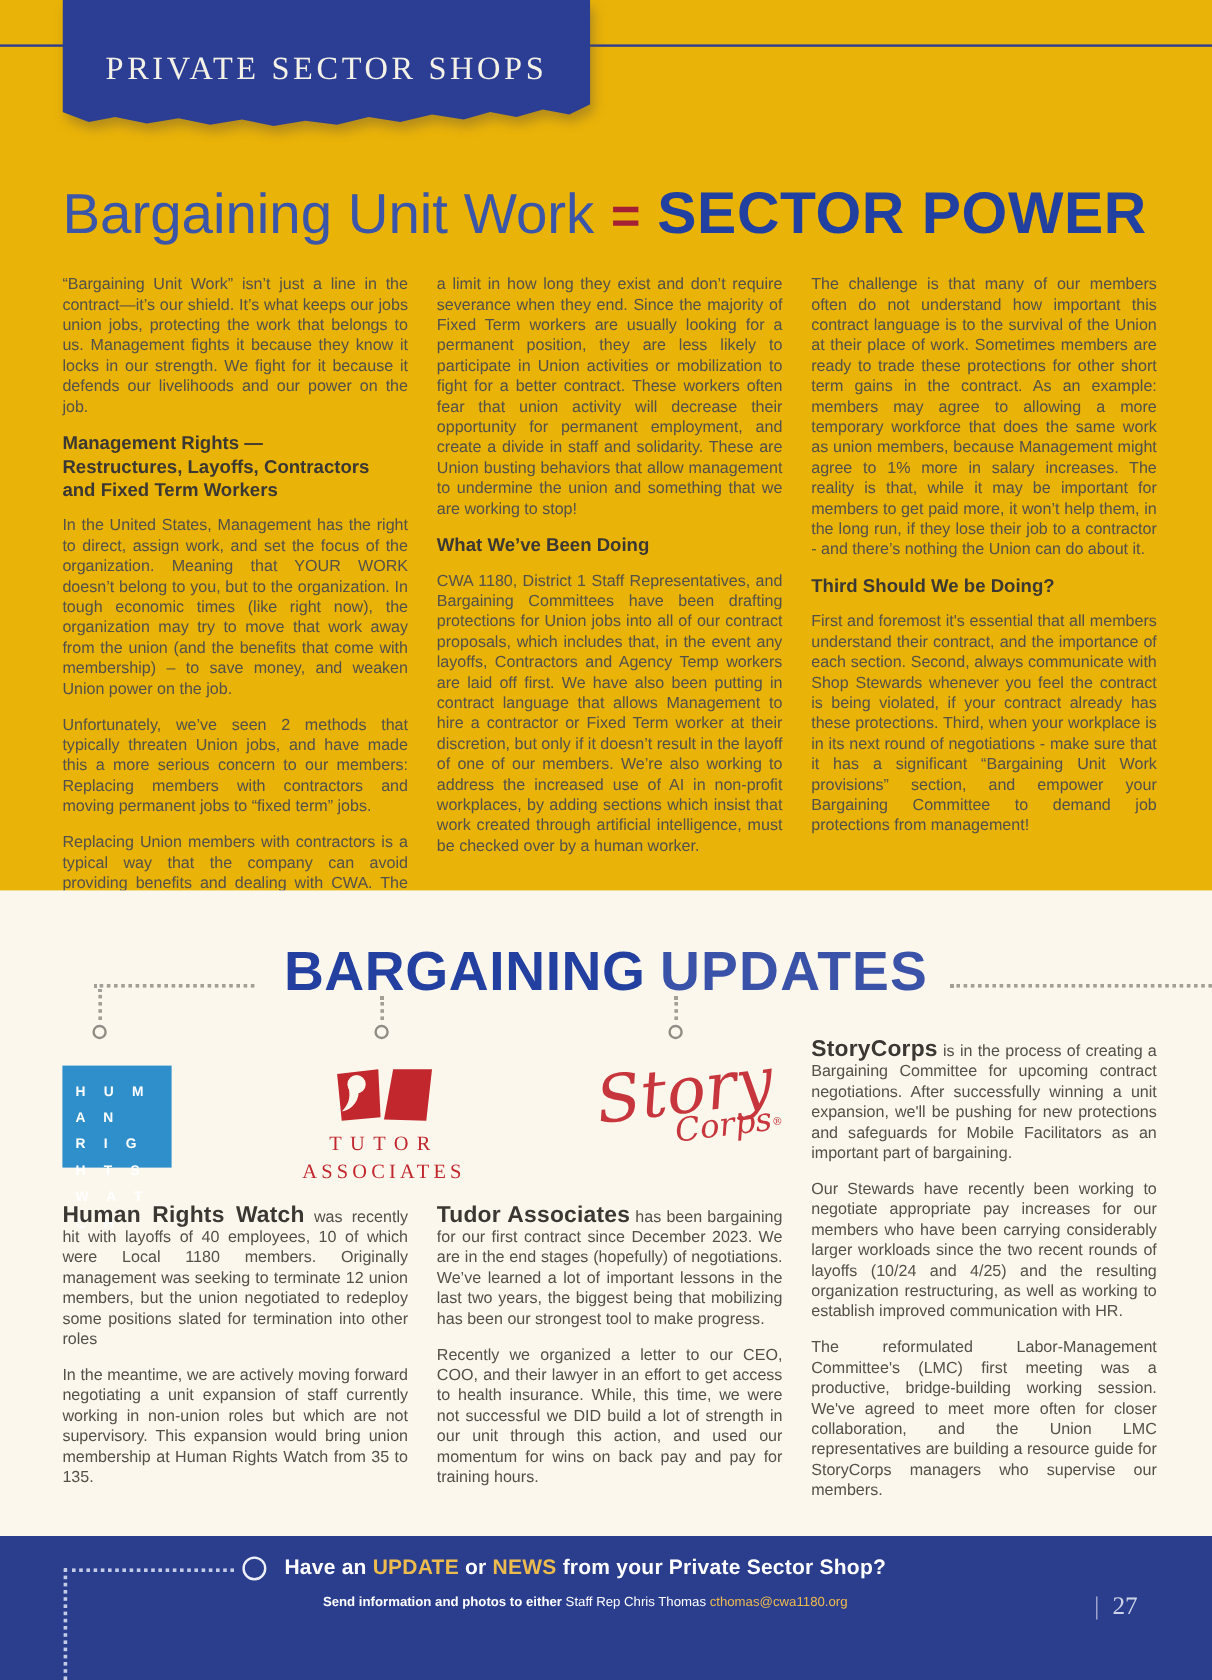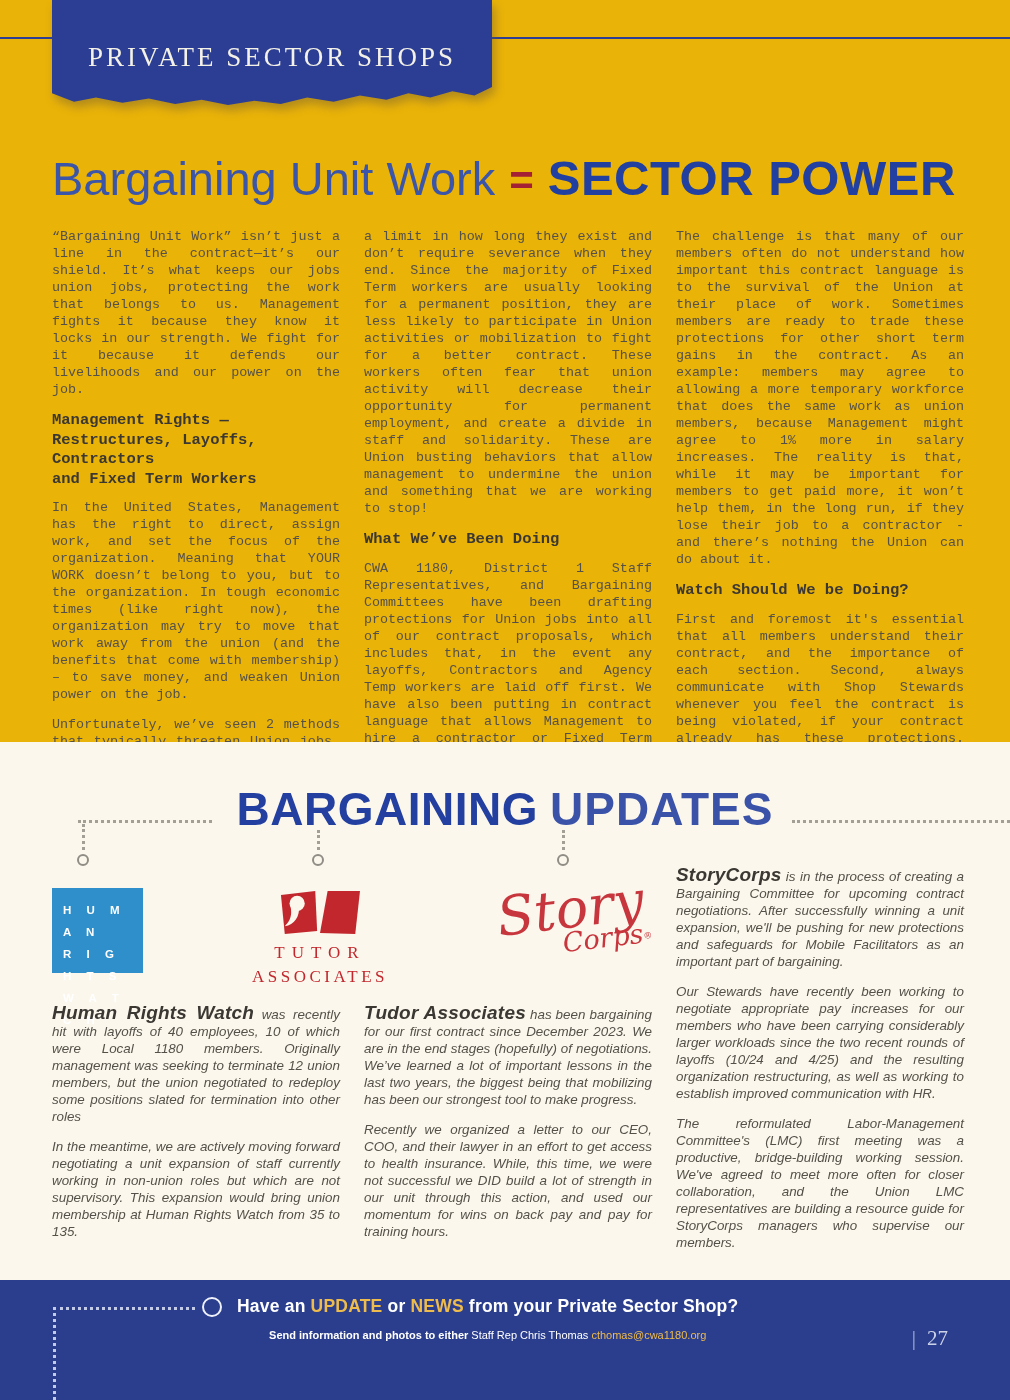--- a/index.html
+++ b/index.html
@@ -17,21 +17,21 @@
 
   
   .headline { position:absolute; left:52px; top:150px; display:flex; align-items:baseline; gap:14px; white-space:nowrap; }
   .hl-light { font-size:47px; font-weight:400; color:#3b55a9; }
   .hl-eq { font-size:42px; font-weight:700; color:#a32035; }
   .hl-bold { font-size:49px; font-weight:700; color:#2240a0; letter-spacing:.5px; }
 
   
   .article { position:absolute; left:52px; top:228px; width:912px; display:flex; gap:24px;
     color:#54514a; font-size:13.4px; line-height:17px; text-align:justify; }
-  .col { width:288px;font-family:Liberation Mono, monospace; }
+  .col { width:288px; }
   .col p { margin-bottom:13px; }
   .col h3 { font-size:15.5px; line-height:19.5px; color:#3b3833; margin:5px 0 10px; text-align:left; }
 
   
   .updates { position:absolute; left:0; top:742px; width:1010px; height:538px; background:#fbf7ec; }
   .updates-title { position:absolute; top:40px; left:0; width:100%; text-align:center; white-space:nowrap; }
   .ut-bold { font-size:46px; font-weight:700; color:#2340a0; letter-spacing:.5px; }
   .ut-light { font-size:46px; font-weight:700; color:#3a52a8; margin-left:12px; letter-spacing:1px; }
   .dot-h { position:absolute; border-top:3px dotted #a29f96; }
   .dot-left  { top:78px; left:78px;  width:134px; }
@@ -54,21 +54,21 @@
   .tutor-l1 { font-family:"Liberation Serif", serif; font-size:17px; letter-spacing:7px; margin-bottom:4px; }
   .tutor-l2 { font-family:"Liberation Serif", serif; font-size:17px; letter-spacing:3.5px; }
   .sc-logo { position:absolute; left:498px; top:140px; width:150px; transform:rotate(-7deg);
     color:#c8363d; font-family:"DejaVu Serif", serif; font-style:italic; }
   .sc-story { font-size:54px; line-height:1; }
   .sc-corps { display:block; font-size:27px; margin:-10px 0 0 62px; }
   .sc-reg { font-size:9px; vertical-align:35%; }
 
   
   .ucol { position:absolute; width:288px; color:#54514a; font-size:13.4px; line-height:17px; text-align:justify; }
-  .ucol p { margin-bottom:13px;font-style:italic; }
+  .ucol p { margin-bottom:13px; }
   .ucol .lead { font-size:19px; font-weight:700; color:#3b3833; letter-spacing:.2px; }
   .ucol-hrw   { left:52px;  top:262px; }
   .ucol-tudor { left:364px; top:262px; }
   .ucol-sc    { left:676px; top:124px; }
 
   
   .footer { position:absolute; left:0; top:1280px; width:1010px; height:120px; background:#2b3e8e; color:#fff; }
   .f-dot-h { position:absolute; left:53px; top:27px; width:142px; border-top:3px dotted #c3cbe6; }
   .f-dot-v { position:absolute; left:53px; top:27px; height:93px; border-left:3px dotted #c3cbe6; }
   .f-circle { position:absolute; left:202px; top:17px; width:20px; height:20px; border:2px solid #eef1fa; border-radius:50%; }
@@ -108,21 +108,21 @@
       <p>Unfortunately, we’ve seen 2 methods that typically threaten Union jobs, and have made this a more serious concern to our members: Replacing members with contractors and moving permanent jobs to “fixed term” jobs.</p>
       <p>Replacing Union members with contractors is a typical way that the company can avoid providing benefits and dealing with CWA. The second, is to replace regular full time Union jobs with “Fixed Term” (think of temporary) positions, which have</p>
     </div>
     <div class="col">
       <p>a limit in how long they exist and don’t require severance when they end. Since the majority of Fixed Term workers are usually looking for a permanent position, they are less likely to participate in Union activities or mobilization to fight for a better contract. These workers often fear that union activity will decrease their opportunity for permanent employment, and create a divide in staff and solidarity. These are Union busting behaviors that allow management to undermine the union and something that we are working to stop!</p>
       <h3>What We’ve Been Doing</h3>
       <p>CWA 1180, District 1 Staff Representatives, and Bargaining Committees have been drafting protections for Union jobs into all of our contract proposals, which includes that, in the event any layoffs, Contractors and Agency Temp workers are laid off first. We have also been putting in contract language that allows Management to hire a contractor or Fixed Term worker at their discretion, but only if it doesn’t result in the layoff of one of our members. We’re also working to address the increased use of AI in non-profit workplaces, by adding sections which insist that work created through artificial intelligence, must be checked over by a human worker.</p>
     </div>
     <div class="col">
       <p>The challenge is that many of our members often do not understand how important this contract language is to the survival of the Union at their place of work. Sometimes members are ready to trade these protections for other short term gains in the contract. As an example: members may agree to allowing a more temporary workforce that does the same work as union members, because Management might agree to 1% more in salary increases. The reality is that, while it may be important for members to get paid more, it won’t help them, in the long run, if they lose their job to a contractor - and there’s nothing the Union can do about it.</p>
-      <h3>Watch Should We be Doing?</h3>
+      <h3>Third Should We be Doing?</h3>
       <p>First and foremost it's essential that all members understand their contract, and the importance of each section. Second, always communicate with Shop Stewards whenever you feel the contract is being violated, if your contract already has these protections. Third, when your workplace is in its next round of negotiations - make sure that it has a significant “Bargaining Unit Work provisions” section, and empower your Bargaining Committee to demand job protections from management!</p>
     </div>
   </div>
 
   <div class="updates">
     <div class="updates-title"><span class="ut-bold">BARGAINING</span><span class="ut-light">UPDATES</span></div>
 
     <div class="dot-h dot-left"></div>
     <div class="dot-h dot-right"></div>
     <div class="dot-v dv1"></div>

